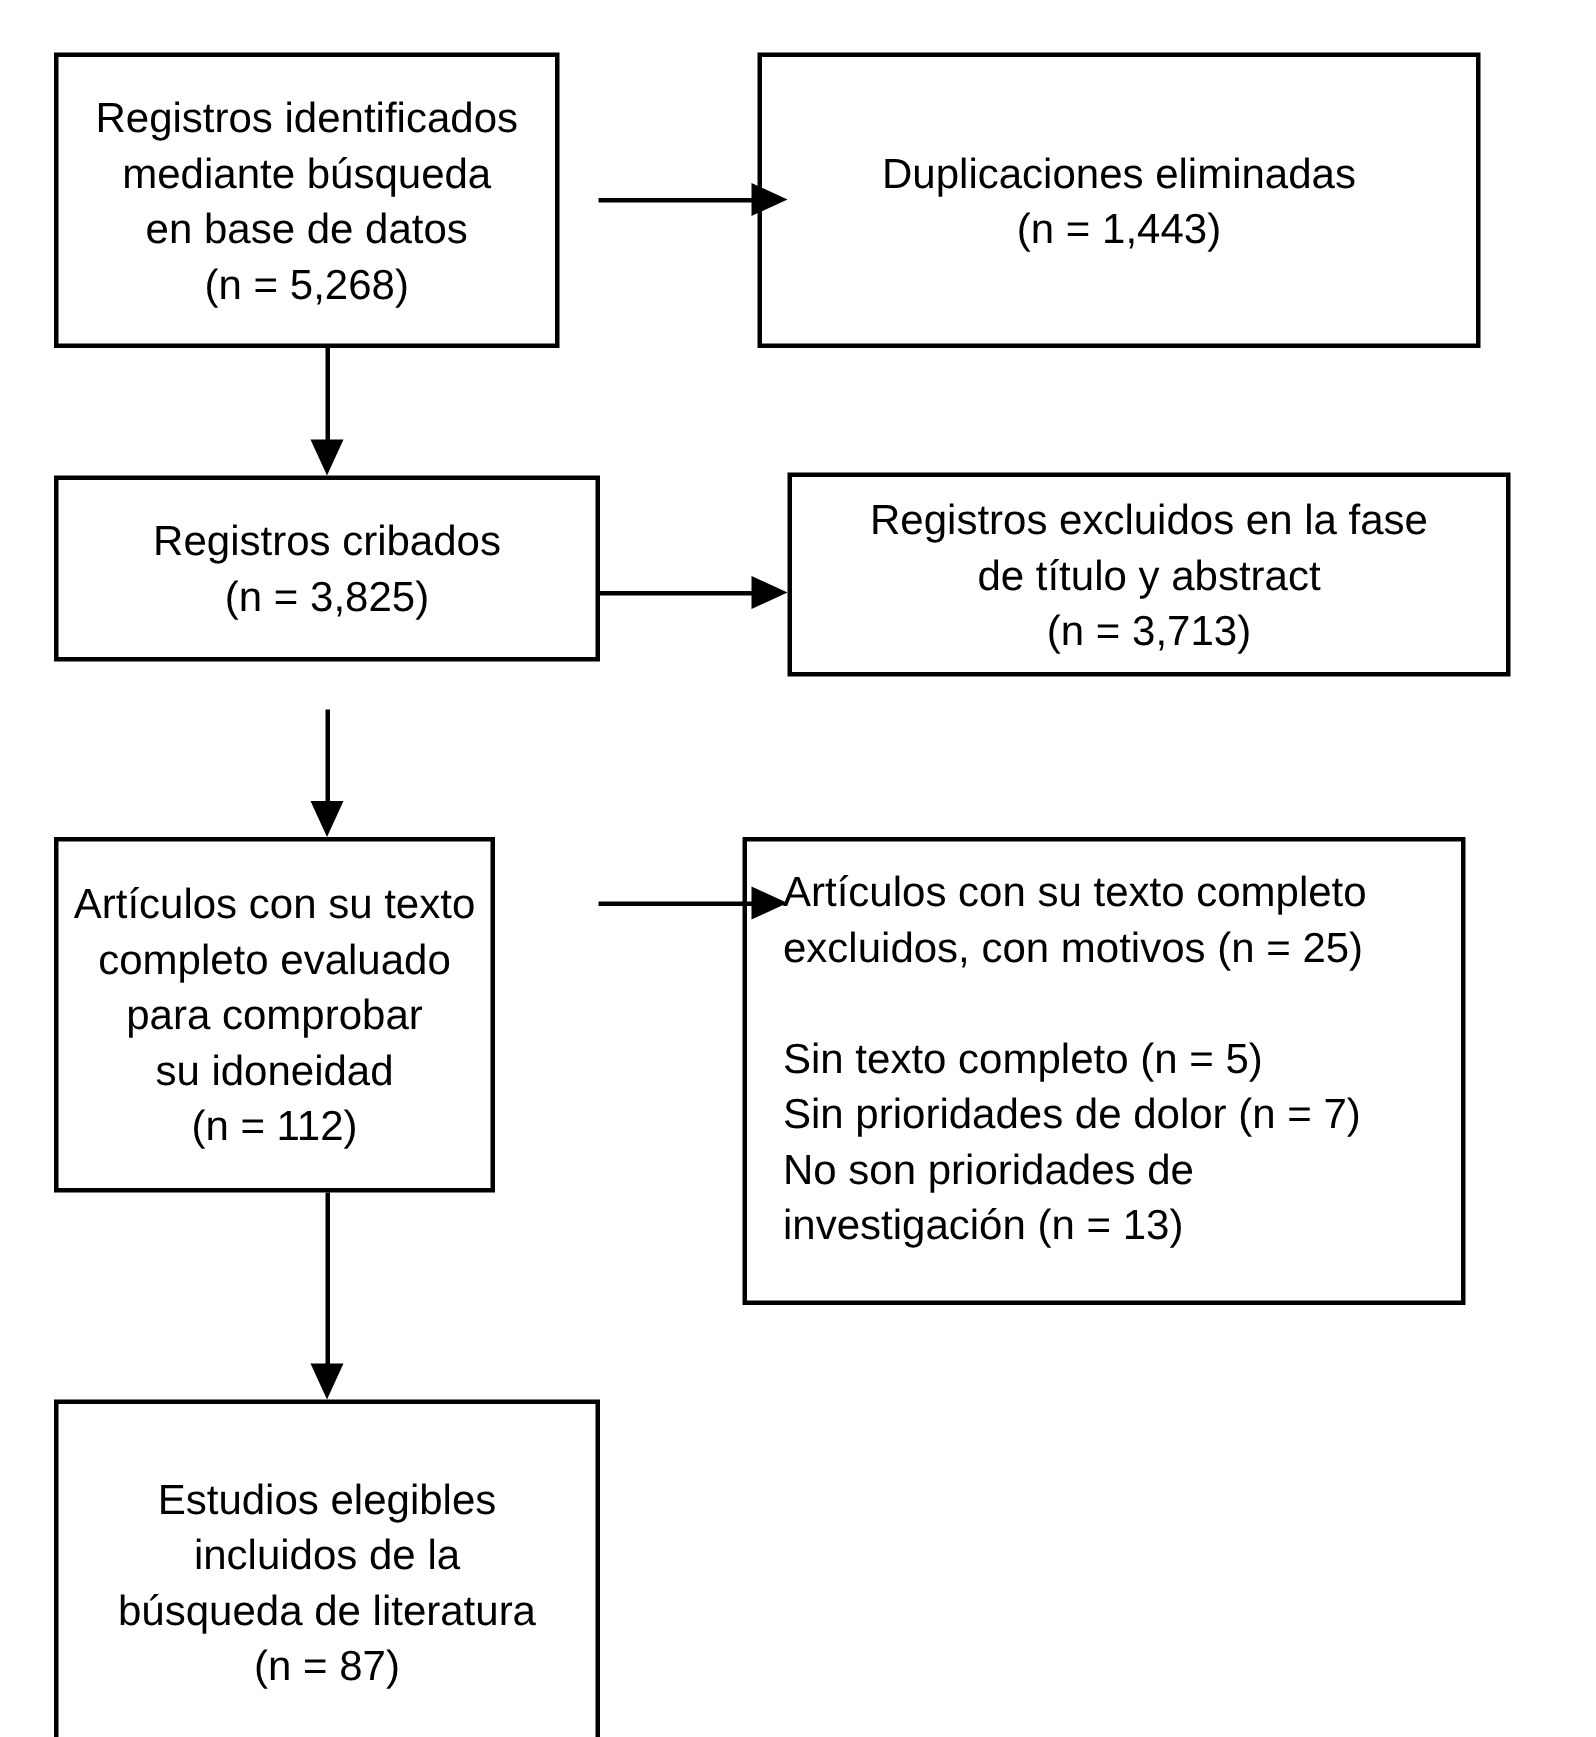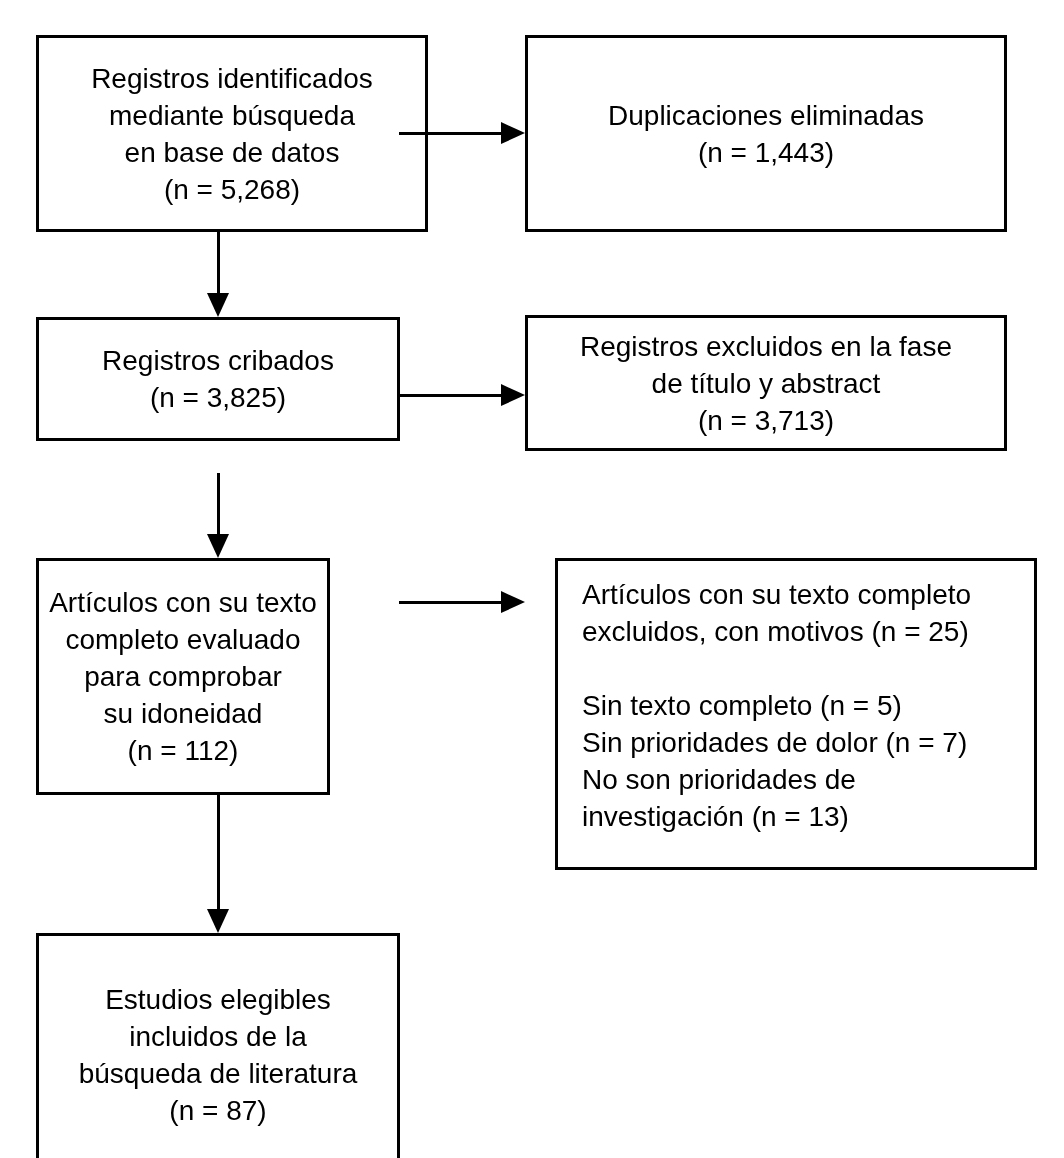--- a/index.html
+++ b/index.html
@@ -29,26 +29,26 @@
     line-height: 37px;
     white-space: pre-line;
   }
   .box.left-align {
     align-items: flex-start;
     justify-content: flex-start;
     text-align: left;
     padding: 15px 18px 15px 24px;
   }
   
-  .box-identified        { left: 36px;  top: 35px;  width: 392px; height: 197px; }
-  .box-duplicates        { left: 525px; top: 35px;  width: 482px; height: 197px; }
+  .box-identified        { left: 36px;  top: 35px;  width: 337px; height: 197px; }
+  .box-duplicates        { left: 505px; top: 35px;  width: 482px; height: 197px; }
   .box-screened          { left: 36px;  top: 317px; width: 364px; height: 124px; }
   .box-excluded-title    { left: 525px; top: 315px; width: 482px; height: 136px; }
   .box-fulltext          { left: 36px;  top: 558px; width: 294px; height: 237px; }
-  .box-fulltext-excluded { left: 555px; top: 558px; width: 482px; height: 312px; }
+  .box-fulltext-excluded { left: 495px; top: 558px; width: 482px; height: 312px; }
   .box-included          { left: 36px;  top: 933px; width: 364px; height: 243px; }
 
   
   .arrow-v {
     position: absolute;
     width: 22px;
   }
   .arrow-v .vline {
     position: absolute;
     left: 9.5px;

